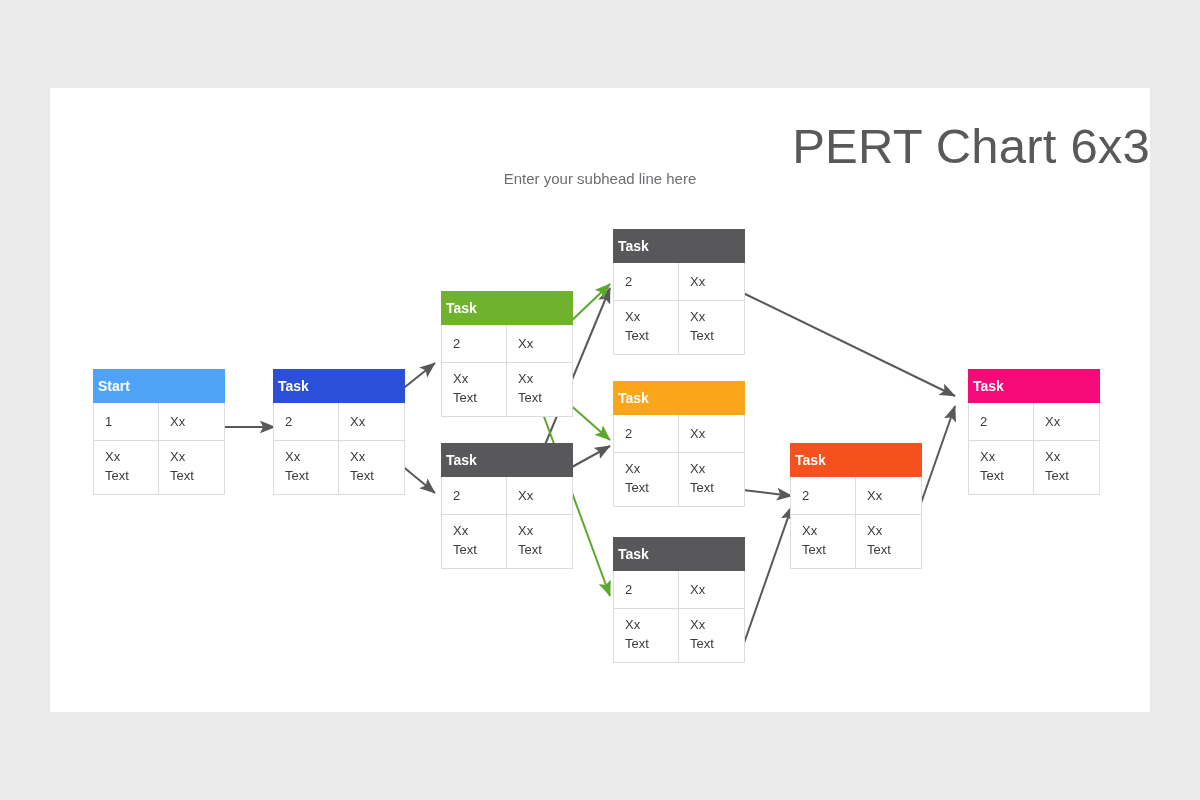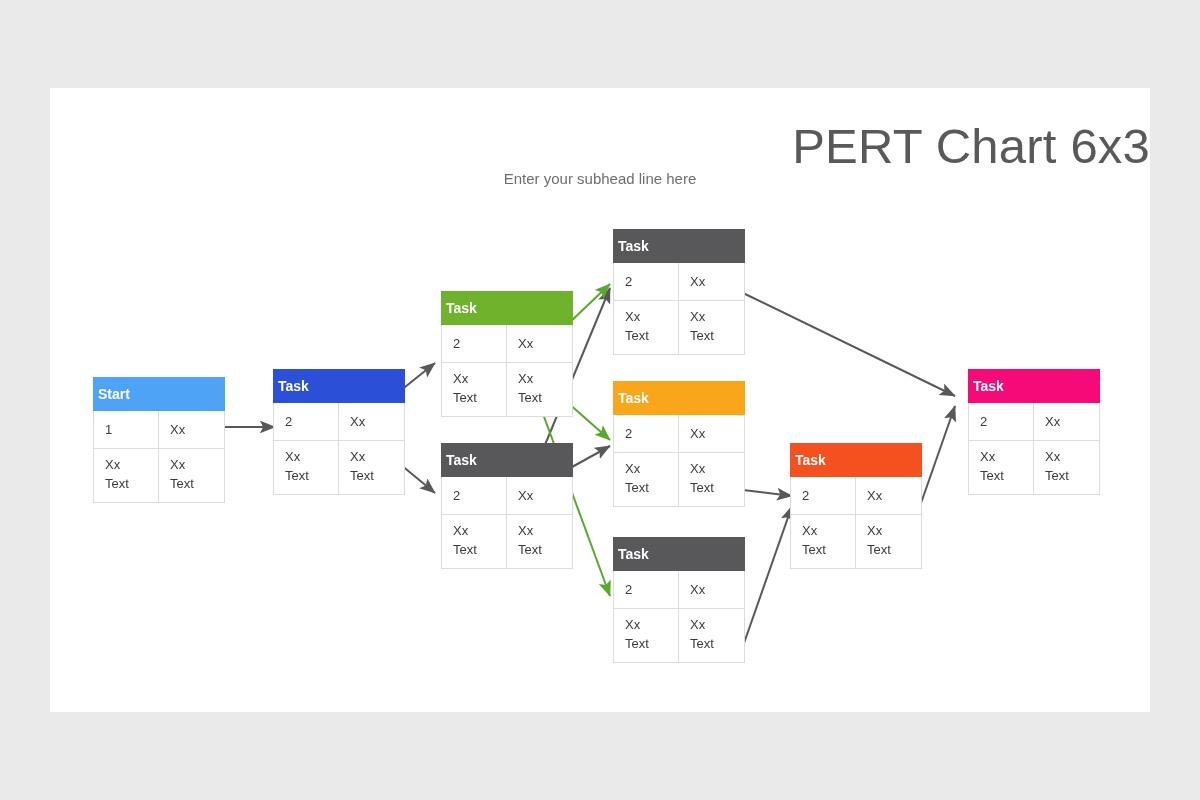--- a/index.html
+++ b/index.html
@@ -123,21 +123,21 @@
       <path d="M870,418 L905,318"></path>
     </g>
 
     <g stroke="#5aa82c" stroke-width="2" fill="none" marker-end="url(#ah-green)">
       <path d="M475,277 L560,196"></path>
       <path d="M475,277 L560,352"></path>
       <path d="M475,277 L560,508"></path>
     </g>
   </svg>
 
-  <div class="node" style="left:43px; top:281px;margin-top:8px;">
+  <div class="node" style="left:43px; top:281px;">
     <div class="node-header" style="background:#4fa3f7;">Start</div>
     <div class="node-row row-mid">
       <div class="node-cell">1</div>
       <div class="node-cell">Xx</div>
     </div>
     <div class="node-row row-bot">
       <div class="node-cell">
         <span class="cell-line">Xx</span>
         <span class="cell-line">Text</span>
       </div>

